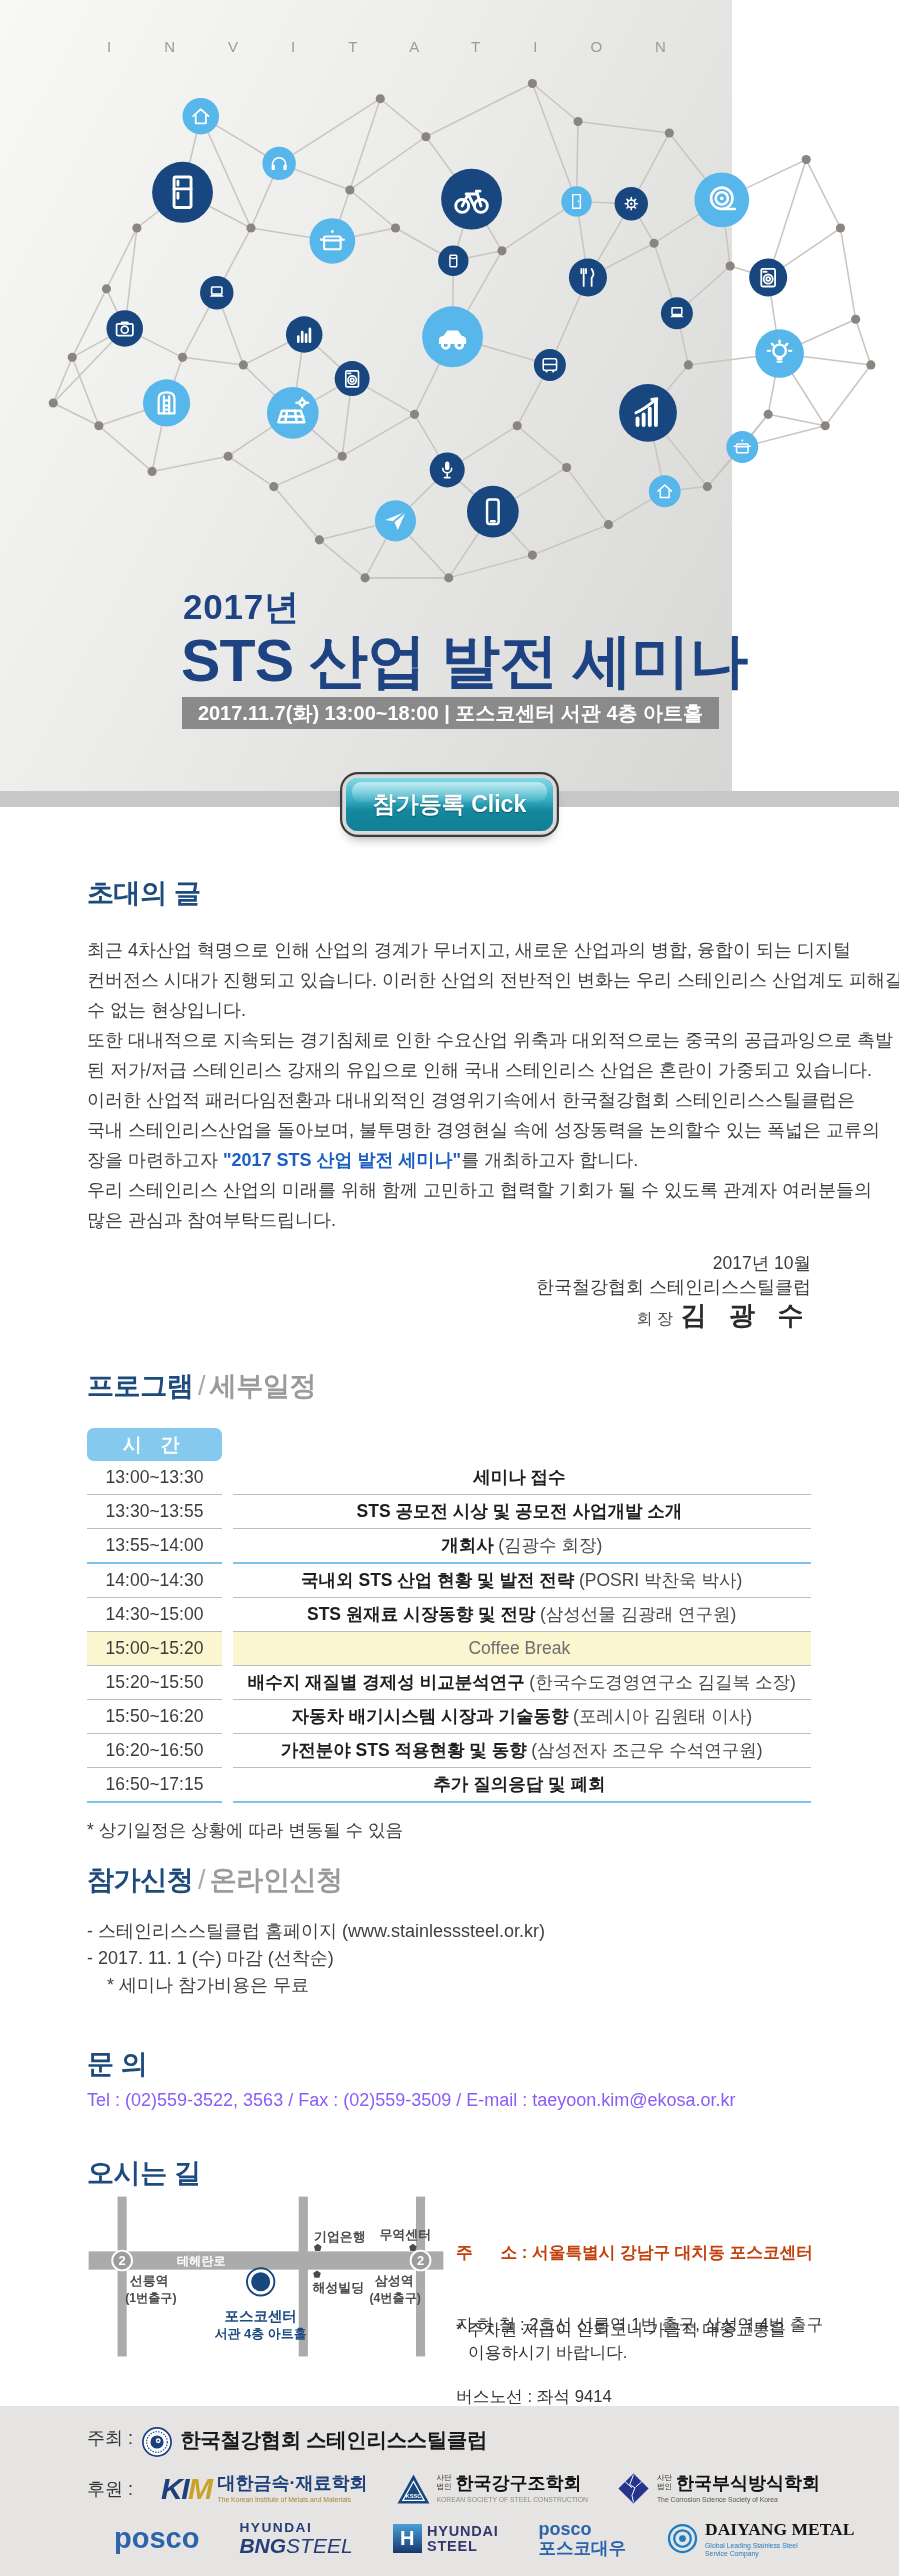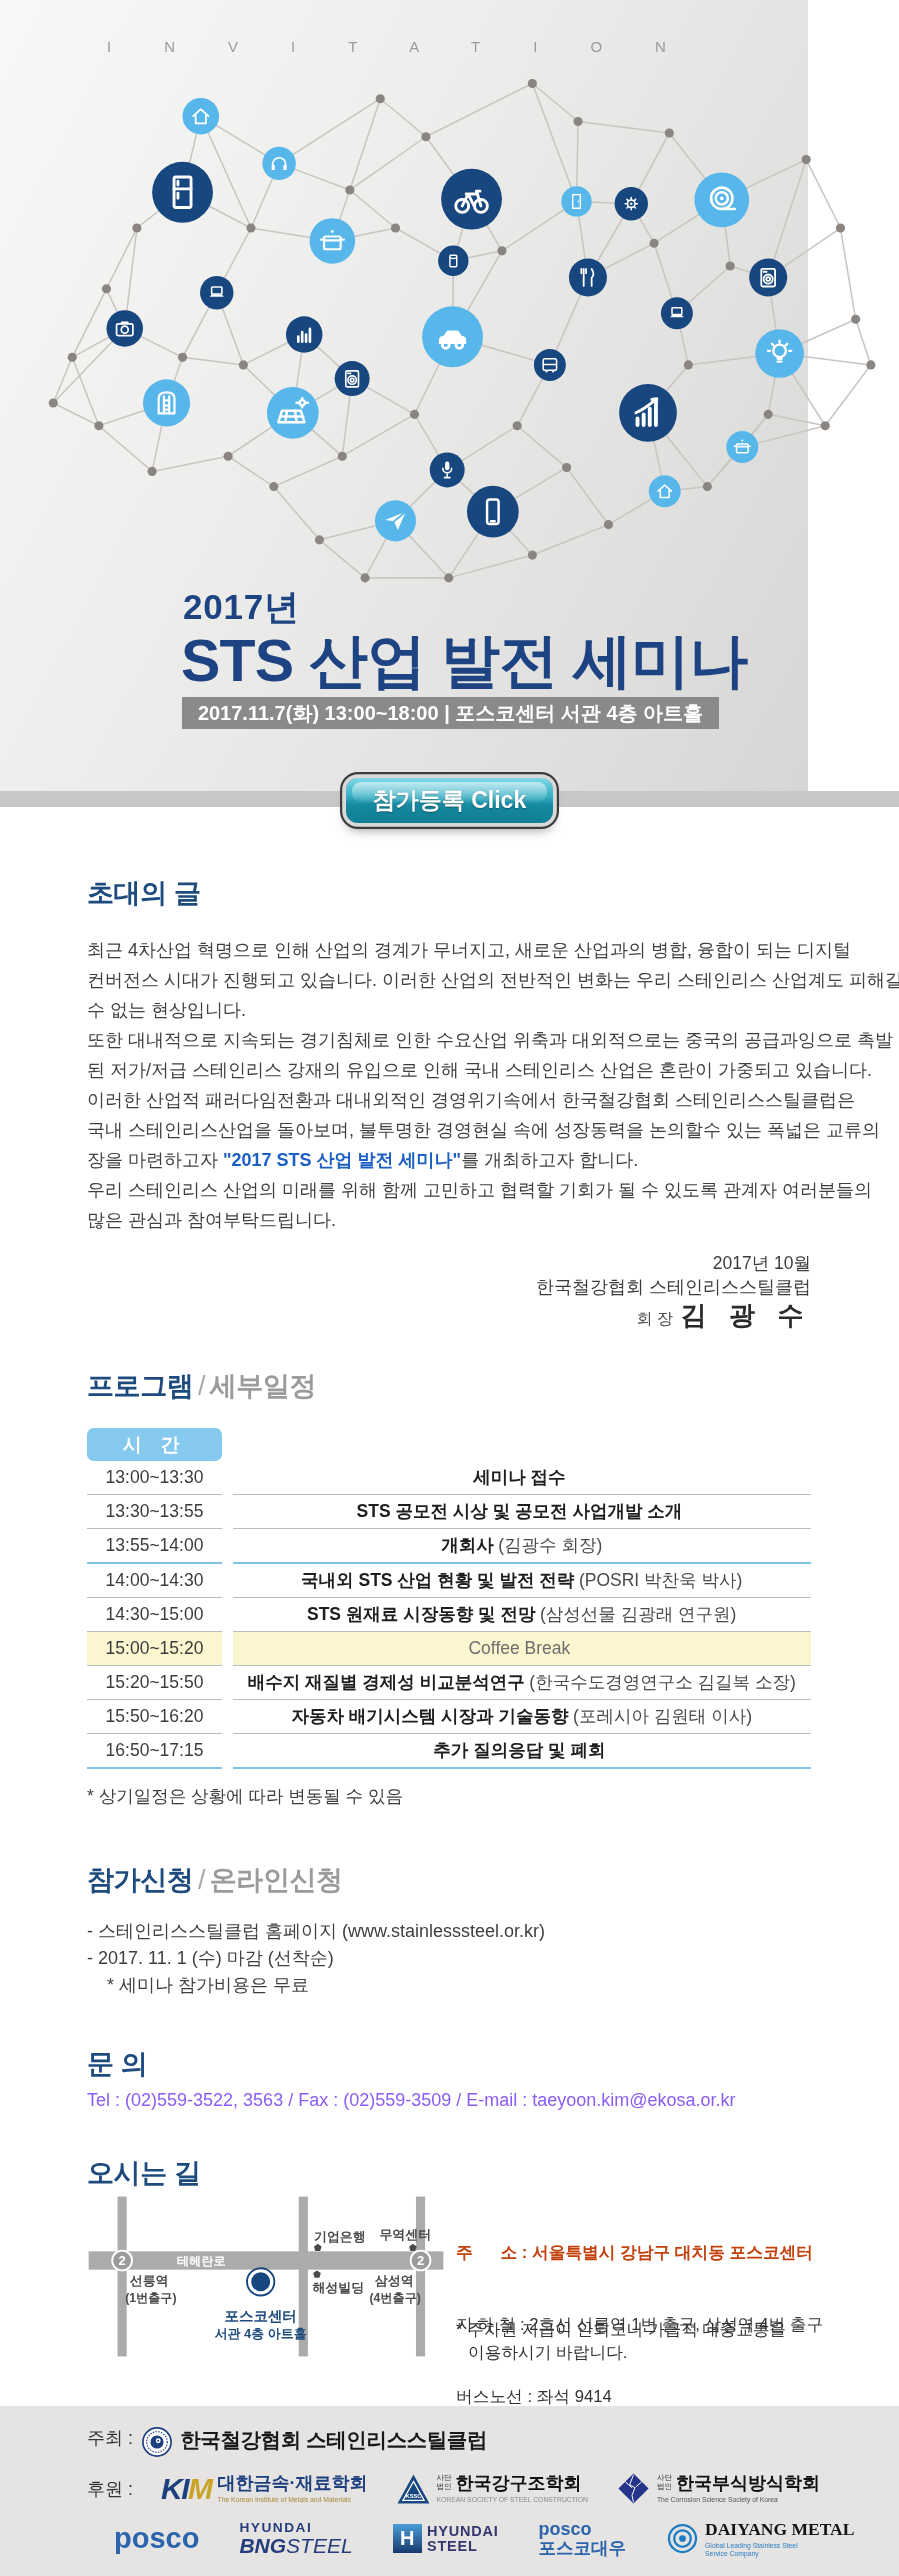--- a/index.html
+++ b/index.html
@@ -1,31 +1,31 @@
 <!DOCTYPE html>
 <html style="font-size:12px"><head>
 <meta charset="utf-8">
 <style>
   html,body{margin:0;padding:0;background:#ffffff;}
   body{font-family:"Liberation Sans","DejaVu Sans",sans-serif;}
   #page{position:relative;width:899px;height:2576px;overflow:hidden;background:#ffffff;}
 
   
-  .header{position:absolute;top:0;left:0;width:808px;height:807px;
+  .header{position:absolute;top:0;left:0;width:732px;height:807px;
     background:linear-gradient(118deg,#f8f8f7 0%,#ededec 40%,#e0e0df 75%,#d6d6d5 100%);}
   .header-band{position:absolute;top:791px;left:0;width:899px;height:16px;background:#c8c8c8;}
   .invitation-letters{position:absolute;top:38px;left:107px;font-size:15px;color:#9b9b9b;
     letter-spacing:53px;font-weight:500;white-space:nowrap;}
   #net{position:absolute;top:68px;left:0;}
   .year-label{position:absolute;top:584px;left:183px;font-size:35px;font-weight:800;color:#1e4383;letter-spacing:0.8px;}
   .main-title{position:absolute;top:622px;left:181px;font-size:59px;font-weight:800;color:#1e4383;
     letter-spacing:-0.8px;white-space:nowrap;}
   .date-banner{position:absolute;top:697px;left:182px;width:537px;height:32px;background:#8a8a8a;
     color:#ffffff;font-size:20px;font-weight:700;text-align:center;line-height:32px;white-space:nowrap;}
-  .register-btn{position:absolute;top:778px;left:346px;width:207px;height:45px;border:0;cursor:pointer;
+  .register-btn{position:absolute;top:778px;left:346px;width:207px;height:53px;border:0;cursor:pointer;
     border-radius:12px;color:#fff;font-size:23px;font-weight:800;z-index:5;
     font-family:"Liberation Sans","DejaVu Sans",sans-serif;
     background:linear-gradient(#7fd9e6 0%,#35acc2 42%,#15899f 60%,#0f7f95 100%);
     box-shadow:0 0 0 3.8px #d9d9d9,0 0 0 6px #3c3c3c,0 7.6px 10.7px rgba(0,0,0,0.35);
     text-shadow:0 0.8px 1.5px rgba(0,0,0,0.35);}
   .register-btn::before{content:"";position:absolute;left:6px;right:6px;top:3.8px;height:20px;
     border-radius:9px;background:linear-gradient(rgba(255,255,255,0.55),rgba(255,255,255,0.05));}
 
   
   .sec{position:absolute;left:87px;width:724px;}
@@ -551,20 +551,24 @@
           <div class="cell body"><span class="t">Coffee Break</span><span class="s"></span></div>
         </div>
       <div class="prog-row">
           <div class="cell time">15:20~15:50</div>
           <div class="cell body"><span class="t">배수지 재질별 경제성 비교분석연구</span><span class="s">(한국수도경영연구소 김길복 소장)</span></div>
         </div>
       <div class="prog-row">
           <div class="cell time">15:50~16:20</div>
           <div class="cell body"><span class="t">자동차 배기시스템 시장과 기술동향</span><span class="s">(포레시아 김원태 이사)</span></div>
         </div>
+      <div class="prog-row">
+          <div class="cell time">16:20~16:50</div>
+          <div class="cell body"><span class="t">가전분야 STS 적용현황 및 동향</span><span class="s">(삼성전자 조근우 수석연구원)</span></div>
+        </div>
       <div class="prog-row blue-b">
           <div class="cell time">16:50~17:15</div>
           <div class="cell body"><span class="t">추가 질의응답 및 폐회</span><span class="s"></span></div>
         </div>
     </div>
     <div class="prog-note">* 상기일정은 상황에 따라 변동될 수 있음</div>
   </div>
 
   <div class="sec sec-reg">
     <div class="sec-heading"><span>참가신청</span><span class="slash">/</span><span class="sub">온라인신청</span></div>

